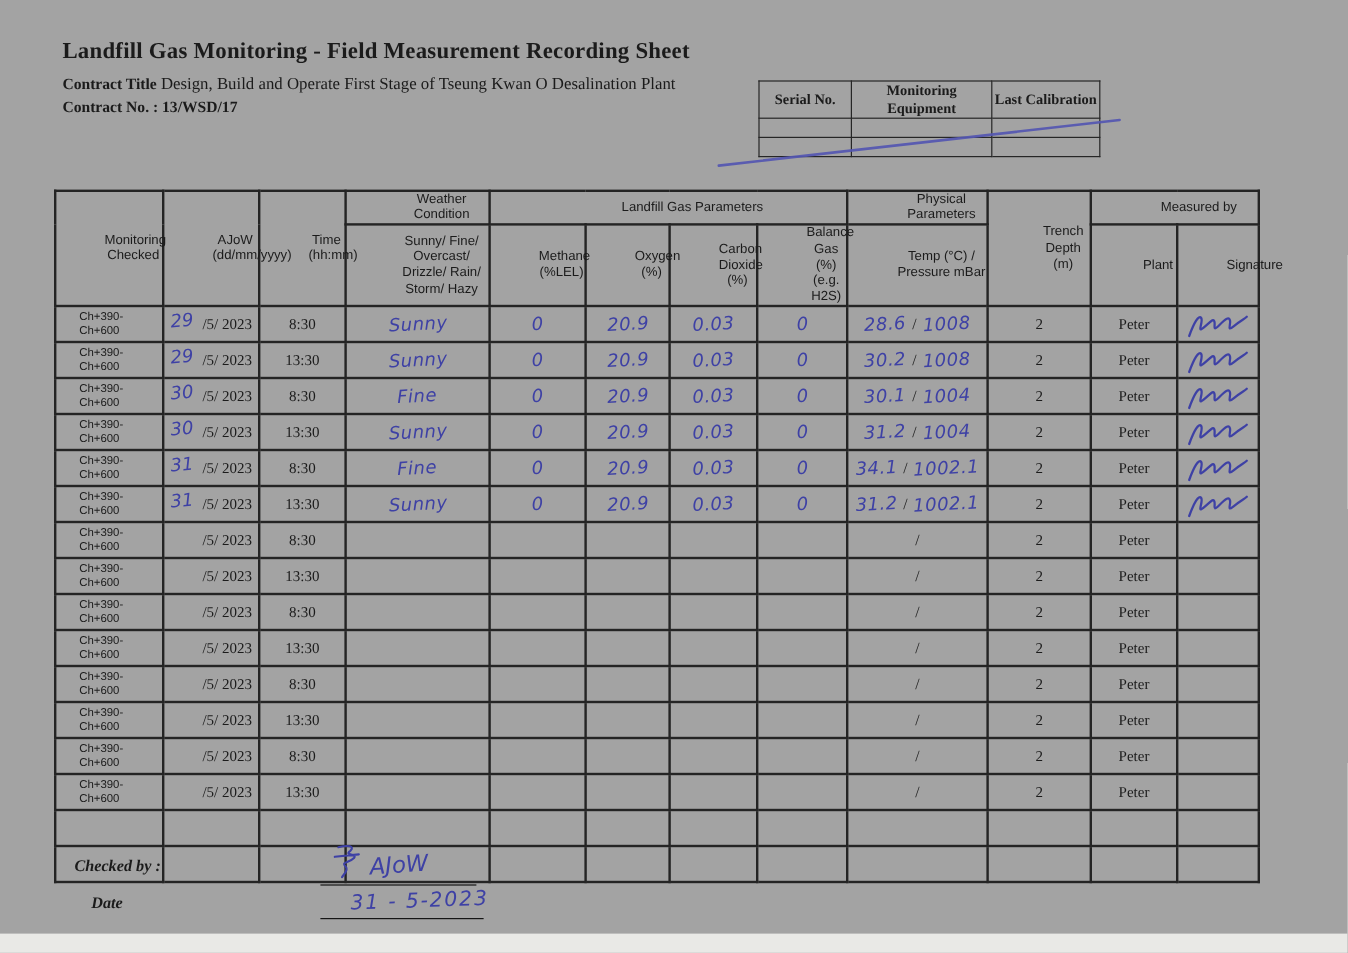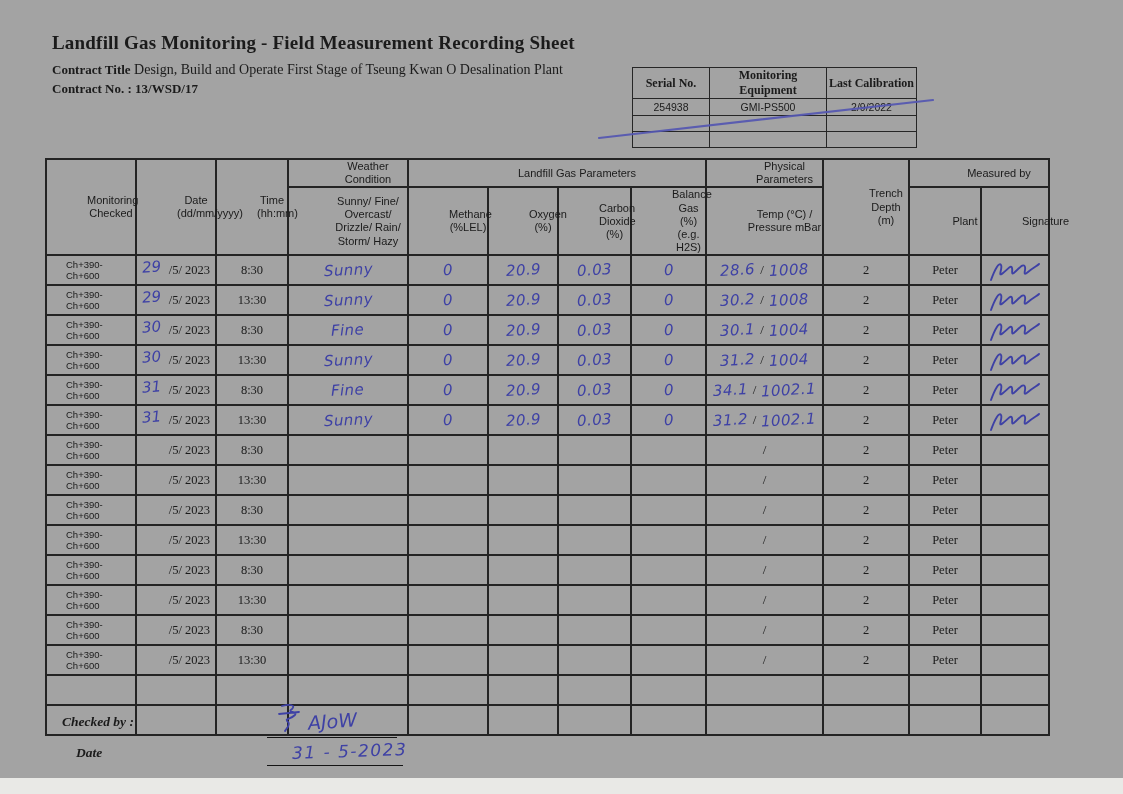--- a/index.html
+++ b/index.html
@@ -76,25 +76,20 @@
     <colgroup>
         <col class="c-eq1">
         <col class="c-eq2">
         <col class="c-eq3">
       </colgroup>
     <tbody>
         <tr>
       <th>Serial No.</th>
       <th>Monitoring Equipment</th>
       <th>Last Calibration</th>
-    </tr>
-    <tr>
-      <td>254938</td>
-      <td>GMI-PS500</td>
-      <td>2/9/2022</td>
     </tr>
     <tr class="empty">
           <td></td>
           <td></td>
           <td></td>
         </tr>
     <tr class="empty">
           <td></td>
           <td></td>
           <td></td>
@@ -117,21 +112,21 @@
         <col class="c-co2">
         <col class="c-bal">
       <col class="c-temp">
         <col class="c-tr">
         <col class="c-name">
         <col class="c-sig">
     </colgroup>
     <thead>
       <tr class="h1">
         <th rowspan="2">Monitoring Checked</th>
-        <th rowspan="2">Date (dd/mm/yyyy)</th>
+        <th rowspan="2">AJoW (dd/mm/yyyy)</th>
         <th rowspan="2">Time (hh:mm)</th>
         <th>Weather Condition</th>
         <th colspan="4">Landfill Gas Parameters</th>
         <th>Physical Parameters</th>
         <th rowspan="2" class="th-trench">Trench Depth (m)</th>
         <th colspan="2">Measured by</th>
       </tr>
       <tr class="h2">
         <th class="th-sub-small">Sunny/ Fine/ Overcast/ Drizzle/ Rain/ Storm/ Hazy</th>
         <th class="th-sub">Methane (%LEL)</th>

